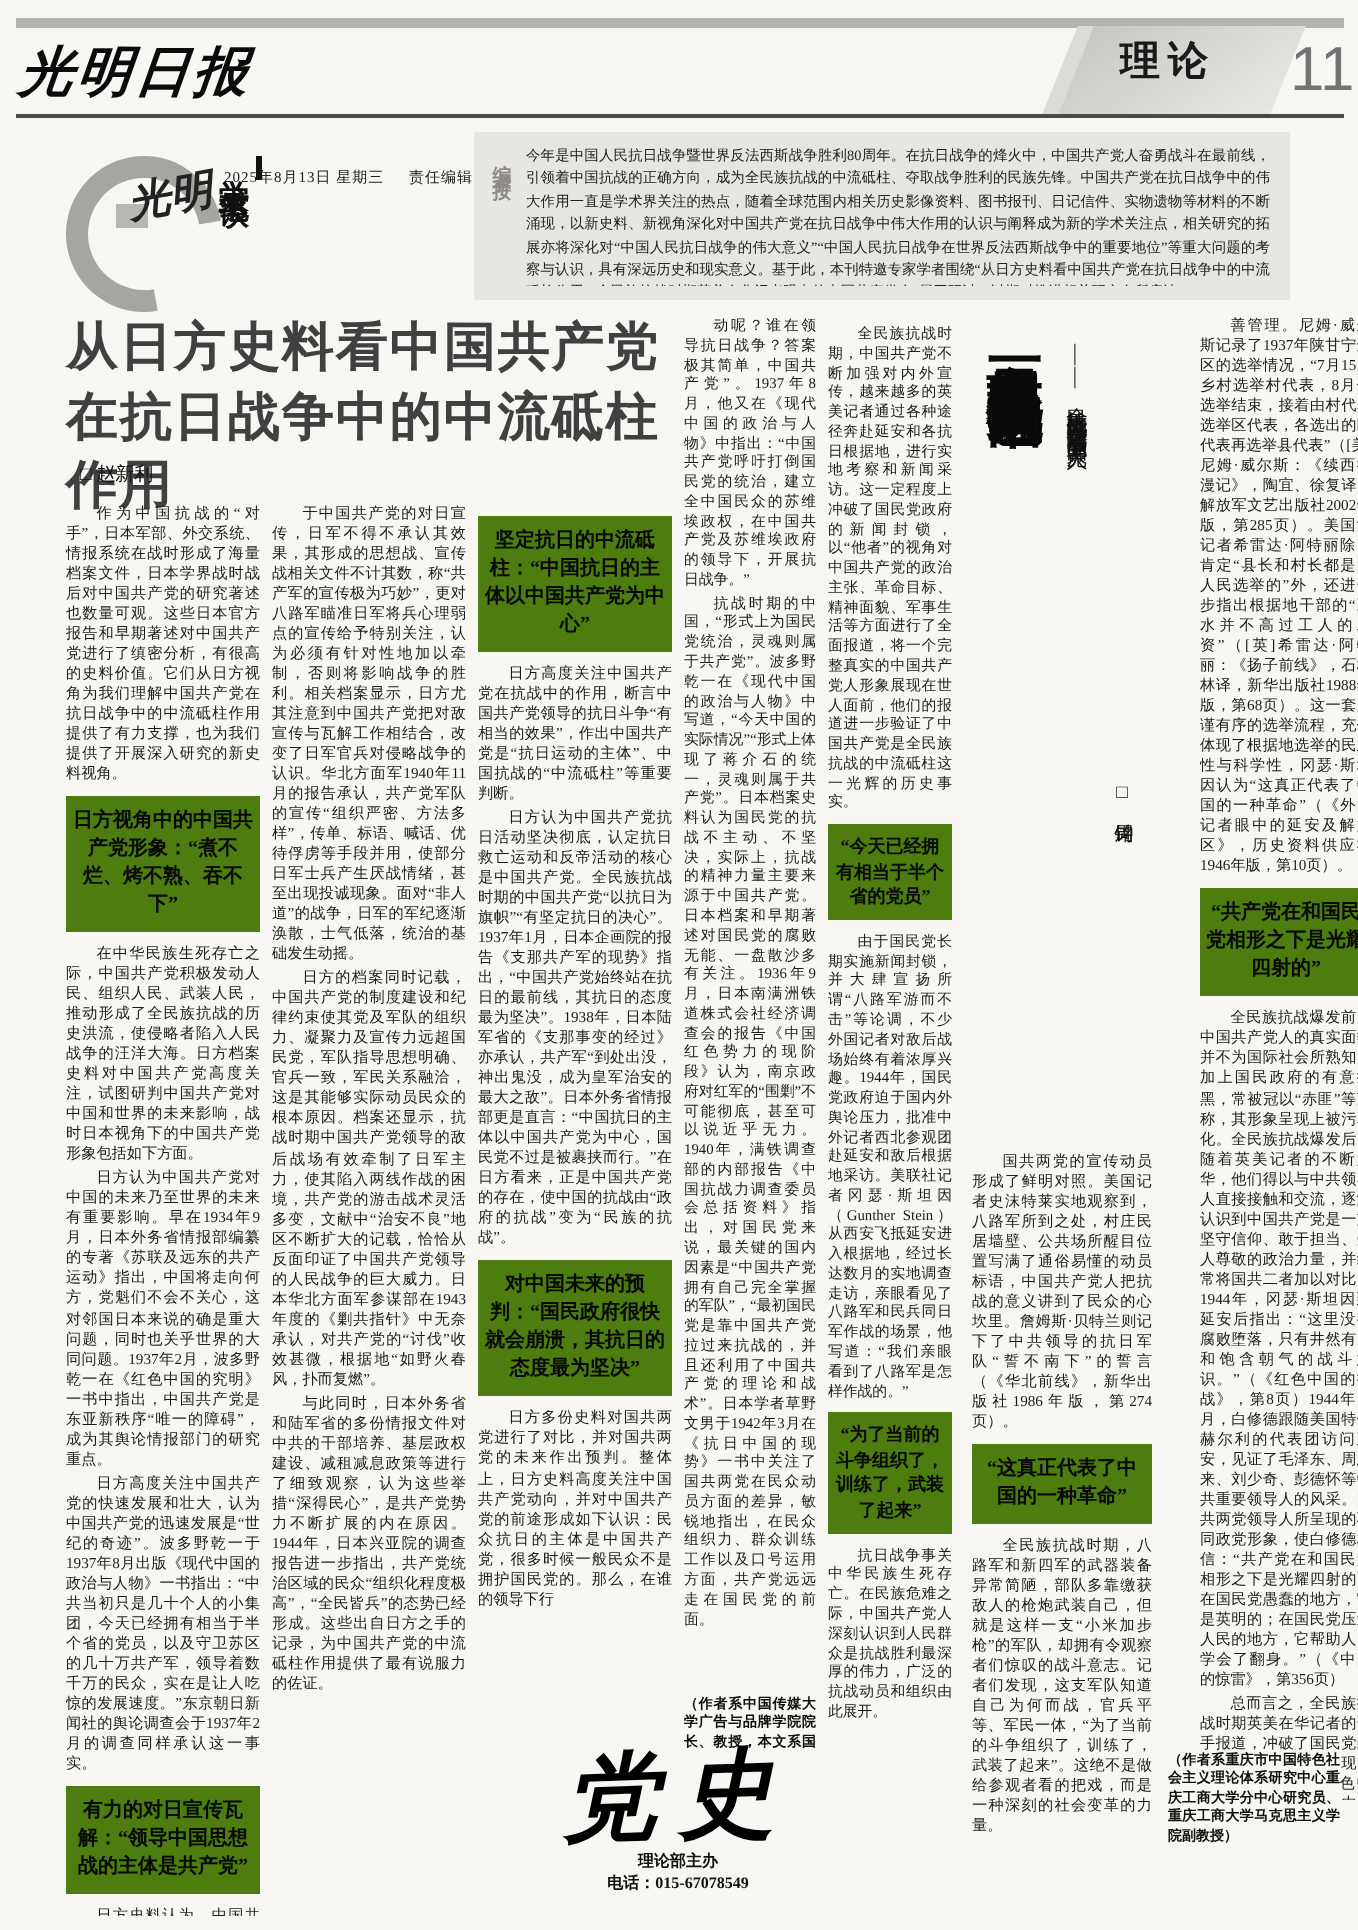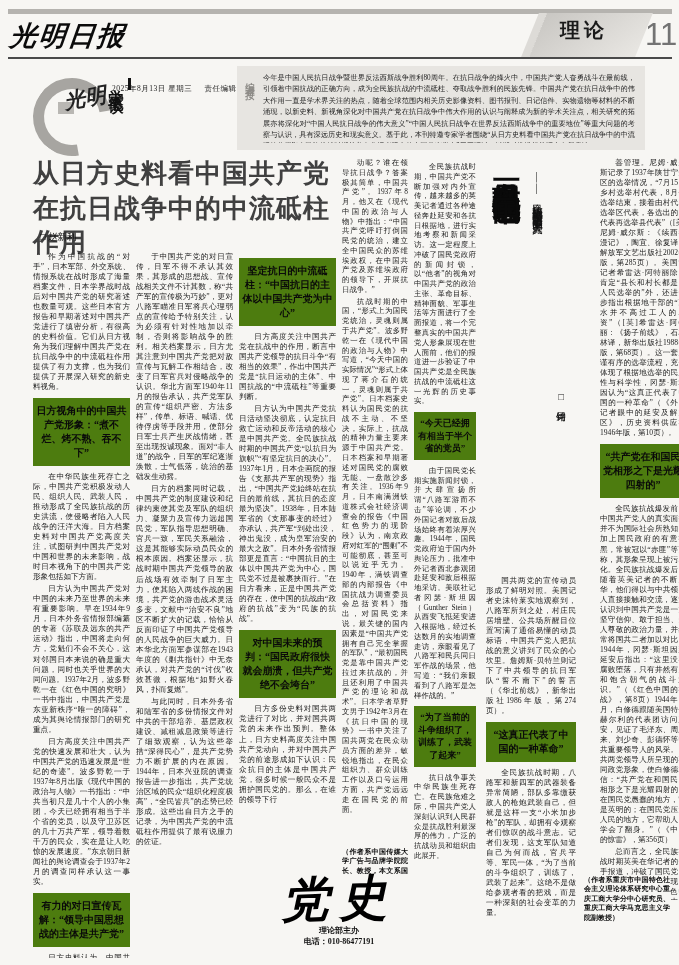--- a/index.html
+++ b/index.html
@@ -94,21 +94,21 @@
     </div>
   <div class="col c2">
       <p class="para">于中国共产党的对日宣传，日军不得不承认其效果，其形成的思想战、宣传战相关文件不计其数，称“共产军的宣传极为巧妙”，更对八路军瞄准日军将兵心理弱点的宣传给予特别关注，认为必须有针对性地加以牵制，否则将影响战争的胜利。相关档案显示，日方尤其注意到中国共产党把对敌宣传与瓦解工作相结合，改变了日军官兵对侵略战争的认识。华北方面军1940年11月的报告承认，共产党军队的宣传“组织严密、方法多样”，传单、标语、喊话、优待俘虏等手段并用，使部分日军士兵产生厌战情绪，甚至出现投诚现象。面对“非人道”的战争，日军的军纪逐渐涣散，士气低落，统治的基础发生动摇。</p>
       <p class="para">日方的档案同时记载，中国共产党的制度建设和纪律约束使其党及军队的组织力、凝聚力及宣传力远超国民党，军队指导思想明确、官兵一致，军民关系融洽，这是其能够实际动员民众的根本原因。档案还显示，抗战时期中国共产党领导的敌后战场有效牵制了日军主力，使其陷入两线作战的困境，共产党的游击战术灵活多变，文献中“治安不良”地区不断扩大的记载，恰恰从反面印证了中国共产党领导的人民战争的巨大威力。日本华北方面军参谋部在1943年度的《剿共指针》中无奈承认，对共产党的“讨伐”收效甚微，根据地“如野火春风，扑而复燃”。</p>
       <p class="para">与此同时，日本外务省和陆军省的多份情报文件对中共的干部培养、基层政权建设、减租减息政策等进行了细致观察，认为这些举措“深得民心”，是共产党势力不断扩展的内在原因。1944年，日本兴亚院的调查报告进一步指出，共产党统治区域的民众“组织化程度极高”，“全民皆兵”的态势已经形成。这些出自日方之手的记录，为中国共产党的中流砥柱作用提供了最有说服力的佐证。</p>
     </div>
   <div class="col c3">
       <div class="subhead">坚定抗日的中流砥柱：“中国抗日的主体以中国共产党为中心”</div>
       <p class="para">日方高度关注中国共产党在抗战中的作用，断言中国共产党领导的抗日斗争“有相当的效果”，作出中国共产党是“抗日运动的主体”、中国抗战的“中流砥柱”等重要判断。</p>
       <p class="para">日方认为中国共产党抗日活动坚决彻底，认定抗日救亡运动和反帝活动的核心是中国共产党。全民族抗战时期的中国共产党“以抗日为旗帜”“有坚定抗日的决心”。1937年1月，日本企画院的报告《支那共产军的现势》指出，“中国共产党始终站在抗日的最前线，其抗日的态度最为坚决”。1938年，日本陆军省的《支那事变的经过》亦承认，共产军“到处出没，神出鬼没，成为皇军治安的最大之敌”。日本外务省情报部更是直言：“中国抗日的主体以中国共产党为中心，国民党不过是被裹挟而行。”在日方看来，正是中国共产党的存在，使中国的抗战由“政府的抗战”变为“民族的抗战”。</p>
-      <div class="subhead">对中国未来的预判：“国民政府很快就会崩溃，但共产党绝不会垮台”</div>
+      <div class="subhead">对中国未来的预判：“国民政府很快就会崩溃，其抗日的态度最为坚决”</div>
       <p class="para">日方多份史料对国共两党进行了对比，并对国共两党的未来作出预判。整体上，日方史料高度关注中国共产党动向，并对中国共产党的前途形成如下认识：民众抗日的主体是中国共产党，很多时候一般民众不是拥护国民党的。那么，在谁的领导下行</p>
     </div>
   <div class="col c4 narrow">
       <p class="para">动呢？谁在领导抗日战争？答案极其简单，中国共产党”。1937年8月，他又在《现代中国的政治与人物》中指出：“中国共产党呼吁打倒国民党的统治，建立全中国民众的苏维埃政权，在中国共产党及苏维埃政府的领导下，开展抗日战争。”</p>
       <p class="para">抗战时期的中国，“形式上为国民党统治，灵魂则属于共产党”。波多野乾一在《现代中国的政治与人物》中写道，“今天中国的实际情况”“形式上体现了蒋介石的统一，灵魂则属于共产党”。日本档案史料认为国民党的抗战不主动、不坚决，实际上，抗战的精神力量主要来源于中国共产党。日本档案和早期著述对国民党的腐败无能、一盘散沙多有关注。1936年9月，日本南满洲铁道株式会社经济调查会的报告《中国红色势力的现阶段》认为，南京政府对红军的“围剿”不可能彻底，甚至可以说近乎无力。1940年，满铁调查部的内部报告《中国抗战力调查委员会总括资料》指出，对国民党来说，最关键的国内因素是“中国共产党拥有自己完全掌握的军队”，“最初国民党是靠中国共产党拉过来抗战的，并且还利用了中国共产党的理论和战术”。日本学者草野文男于1942年3月在《抗日中国的现势》一书中关注了国共两党在民众动员方面的差异，敏锐地指出，在民众组织力、群众训练工作以及口号运用方面，共产党远远走在国民党的前面。</p>
     </div>
   <div class="footnote fn1">（作者系中国传媒大学广告与品牌学院院长、教授，本文系国家社科基金重大项目“日本馆藏中国共产党新闻宣传史料整理与研究（1921—1945）”的阶段性成果）</div>
 
   <div class="a2-title">向世界展现一个生机勃勃的红色中国</div>
   <div class="a2-subtitle">——全民族抗战时期英美在华记者眼中的中国共产党人</div>
@@ -130,16 +130,16 @@
       <p class="para">善管理。尼姆·威尔斯记录了1937年陕甘宁边区的选举情况，“7月15日乡村选举村代表，8月份选举结束，接着由村代表选举区代表，各选出的区代表再选举县代表”（[美]尼姆·威尔斯：《续西行漫记》，陶宜、徐复译，解放军文艺出版社2002年版，第285页）。美国女记者希雷达·阿特丽除了肯定“县长和村长都是由人民选举的”外，还进一步指出根据地干部的“薪水并不高过工人的工资”（[英]希雷达·阿特丽：《扬子前线》，石梅林译，新华出版社1988年版，第68页）。这一套严谨有序的选举流程，充分体现了根据地选举的民主性与科学性，冈瑟·斯坦因认为“这真正代表了中国的一种革命”（《外国记者眼中的延安及解放区》，历史资料供应社1946年版，第10页）。</p>
       <div class="subhead">“共产党在和国民党相形之下是光耀四射的”</div>
       <p class="para">全民族抗战爆发前，中国共产党人的真实面貌并不为国际社会所熟知，加上国民政府的有意抹黑，常被冠以“赤匪”等蔑称，其形象呈现上被污名化。全民族抗战爆发后，随着英美记者的不断赴华，他们得以与中共领导人直接接触和交流，逐渐认识到中国共产党是一支坚守信仰、敢于担当、受人尊敬的政治力量，并经常将国共二者加以对比。1944年，冈瑟·斯坦因到延安后指出：“这里没有腐败堕落，只有井然有序和饱含朝气的战斗意识。”（《红色中国的挑战》，第8页）1944年10月，白修德跟随美国特使赫尔利的代表团访问延安，见证了毛泽东、周恩来、刘少奇、彭德怀等中共重要领导人的风采。国共两党领导人所呈现的不同政党形象，使白修德相信：“共产党在和国民党相形之下是光耀四射的。在国民党愚蠢的地方，它是英明的；在国民党压迫人民的地方，它帮助人民学会了翻身。”（《中国的惊雷》，第356页）</p>
       <p class="para">总而言之，全民族抗战时期英美在华记者的一手报道，冲破了国民党的舆论封锁，向世界展现了一个生机勃勃的红色中国，极大地改变了国内外舆论对中国共产党的认知，而历史的发展也完全印证了这些富有洞见的判断。</p>
     </div>
   <div class="footnote fn2">（作者系重庆市中国特色社会主义理论体系研究中心重庆工商大学分中心研究员、重庆工商大学马克思主义学院副教授）</div>
 
   <div class="brand">
     <div class="brand-cal">党史</div>
     <div class="brand-org">理论部主办</div>
-    <div class="brand-tel">电话：010-86477191</div>
+    <div class="brand-tel">电话：015-67078549</div>
   </div>
 
 </div>
 
 </body></html>

